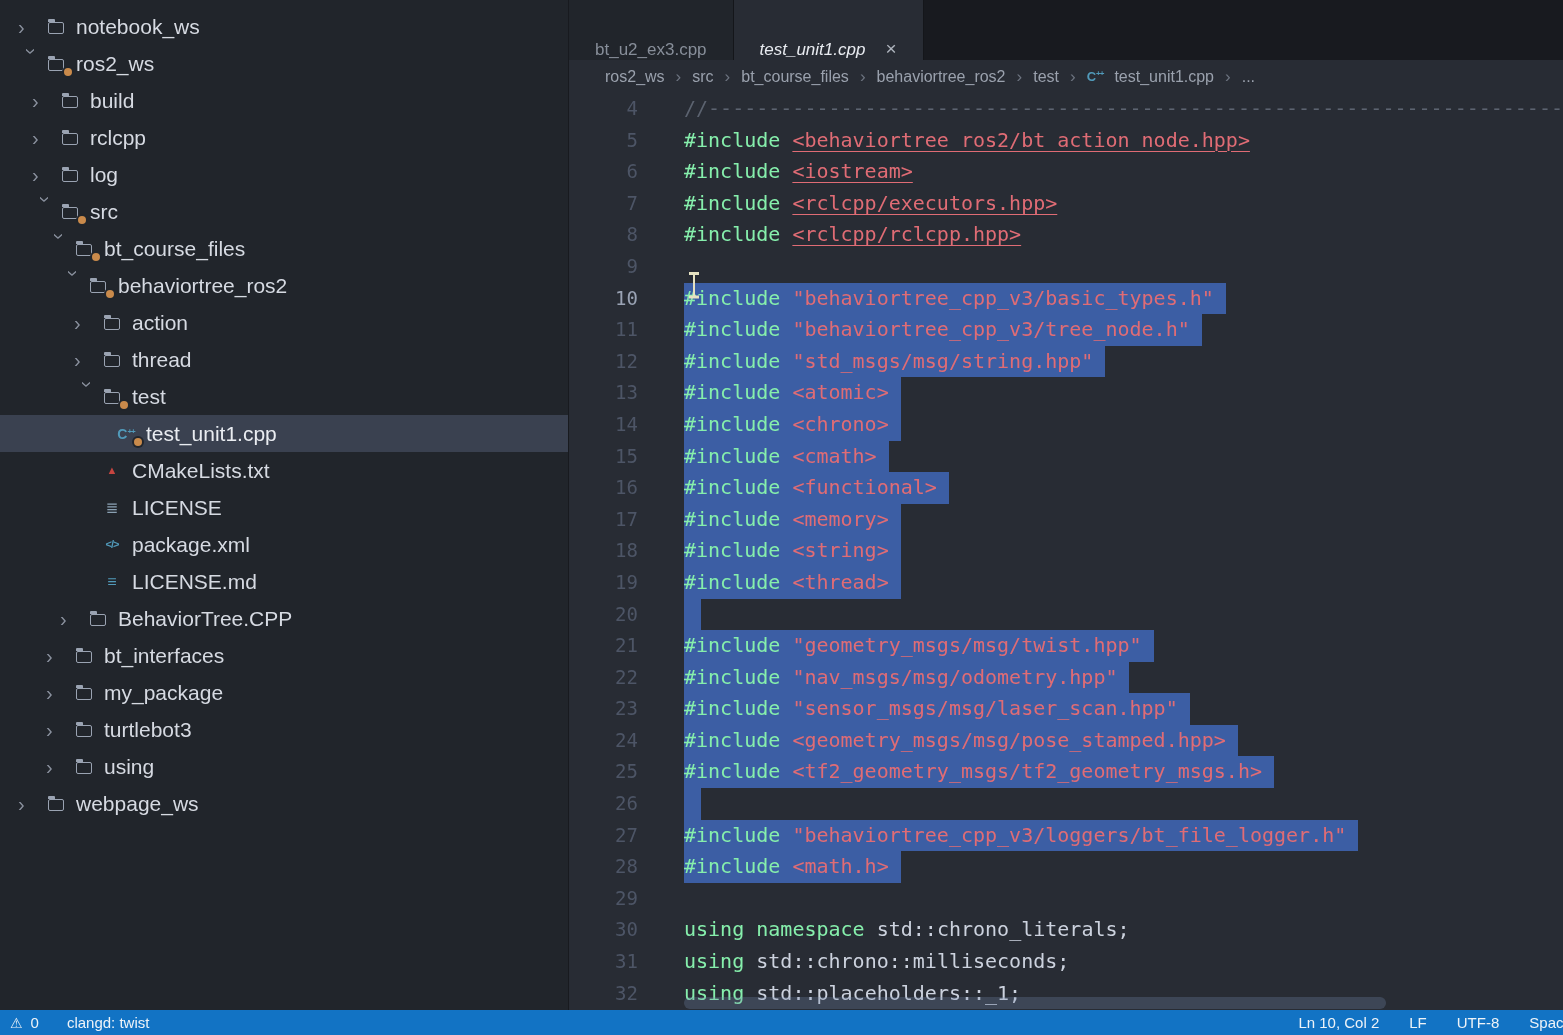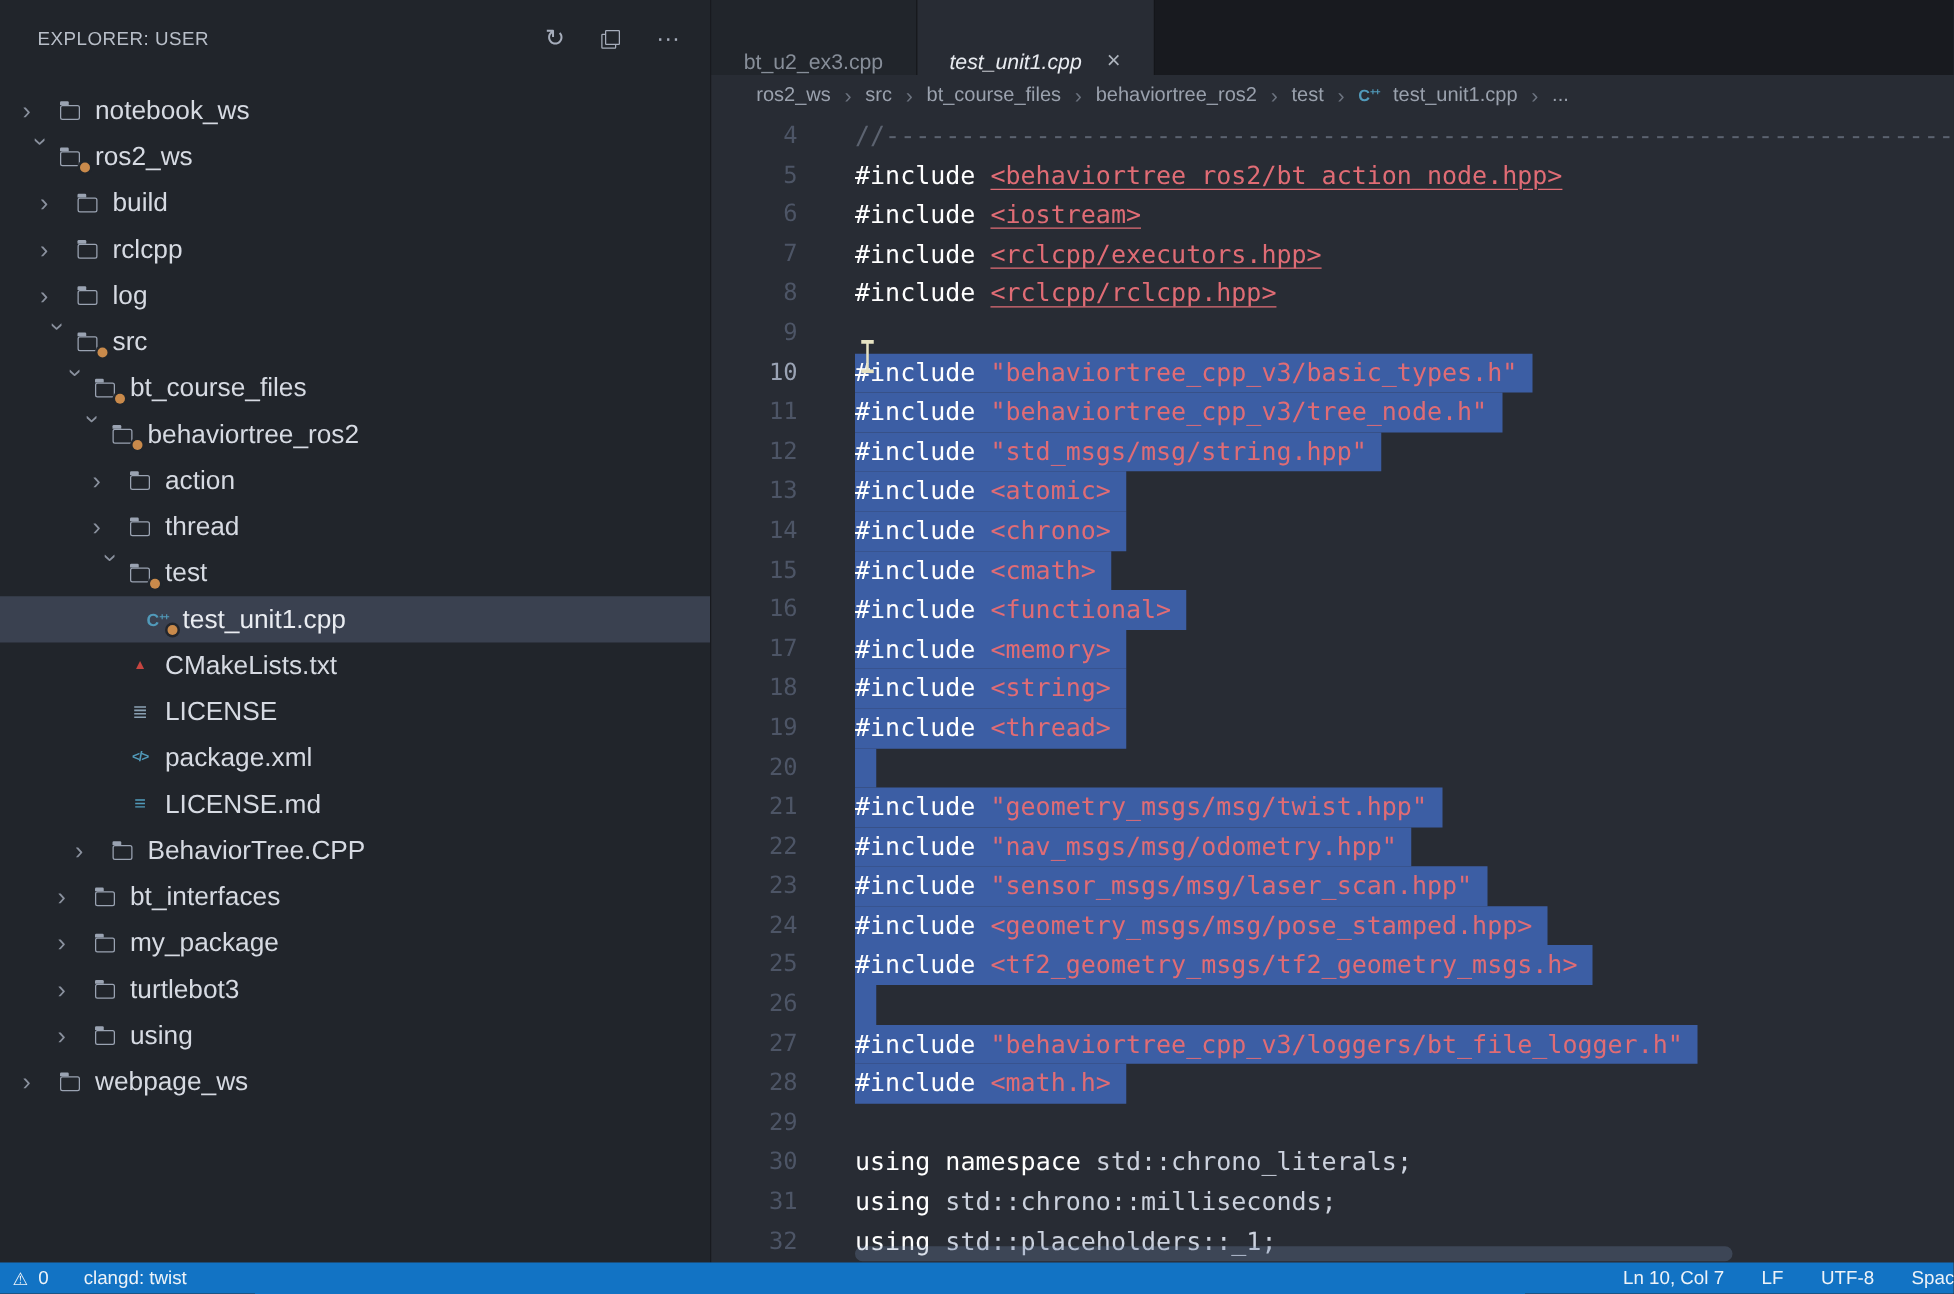--- a/index.html
+++ b/index.html
@@ -46,21 +46,21 @@
 .bitem{cursor:pointer}
 .bc-ic{font-size:13px}
 
 .code{position:relative;font-family:"DejaVu Sans Mono",monospace;font-size:20px;line-height:31.6px;white-space:pre;overflow:hidden}
 .cl{display:flex;height:31.6px;align-items:stretch}
 .ln{width:69px;text-align:right;color:#4d5566;flex:none;font-size:19px}
 .ln.cur{color:#9aa3b4}
 .lt{margin-left:46px;display:inline-block}
 .lt.sel{background:#3c5ea4;padding-right:12px}
 .lt.sel.empty{width:17px;padding-right:0}
-.tk-k{color:#ffffff}
+.tk-k{color:#86efac}
 .tk-p{color:#ccd2de}
 .tk-s{color:#e06c75}
 .tk-u{color:#e06c75;text-decoration:underline;text-underline-offset:4px;text-decoration-thickness:1.3px}
 .tk-c{color:#5c6370}
 .hscroll{position:absolute;left:115px;bottom:1px;width:702px;height:12px;background:rgba(120,140,175,.28);border-radius:6px}
 
 
 .statusbar{position:absolute;left:0;bottom:0;width:1563px;height:25px;background:#1273c4;display:flex;align-items:center;color:#eef3f8;font-size:15px;overflow:hidden}
 .sb-left{display:flex;align-items:center;padding-left:10px;gap:8px}
 .warn-ic{font-size:14px}
@@ -73,28 +73,20 @@
 .ibeam{position:absolute;left:687px;top:270px;width:14px;height:30px;z-index:5;pointer-events:none}
 .ibeam::before{content:"";position:absolute;left:6px;top:3px;width:2px;height:24px;background:#e6e2c2}
 .ibeam::after{content:"";position:absolute;left:2px;top:2px;width:10px;height:2.5px;background:#e6e2c2;box-shadow:0 23.5px 0 #e6e2c2}
 </style>
 </head>
 <body>
 
 <div class="app">
 
   <aside class="sidebar">
-    <div class="sb-header">
-      <span class="sb-title">EXPLORER: USER</span>
-      <div class="sb-actions">
-        <span class="act">↻</span>
-        <span class="sq"></span>
-        <span class="act">···</span>
-      </div>
-    </div>
     <div class="tree">
         <div class="trow" style="padding-left: 18px;">
           <span class="chev">›</span>
           <span class="ti">
             <span class="folder-ic"></span>
           </span>
           <span class="tlabel">notebook_ws</span>
         </div>
         <div class="trow" style="padding-left: 18px;">
           <span class="chev open">›</span>
@@ -284,21 +276,21 @@
 
   <div class="statusbar">
     <div class="sb-left">
       <span class="problems">
         <span class="warn-ic">⚠</span>
         <span>0</span>
       </span>
       <span class="server">clangd: twist</span>
     </div>
     <div class="sb-right">
-      <span>Ln 10, Col 7</span>
+      <span>Ln 10, Col 2</span>
       <span>LF</span>
       <span>UTF-8</span>
       <span>Spaces: 2</span>
     </div>
   </div>
 
   <div class="ibeam"></div>
 </div>
 
 </body></html>

